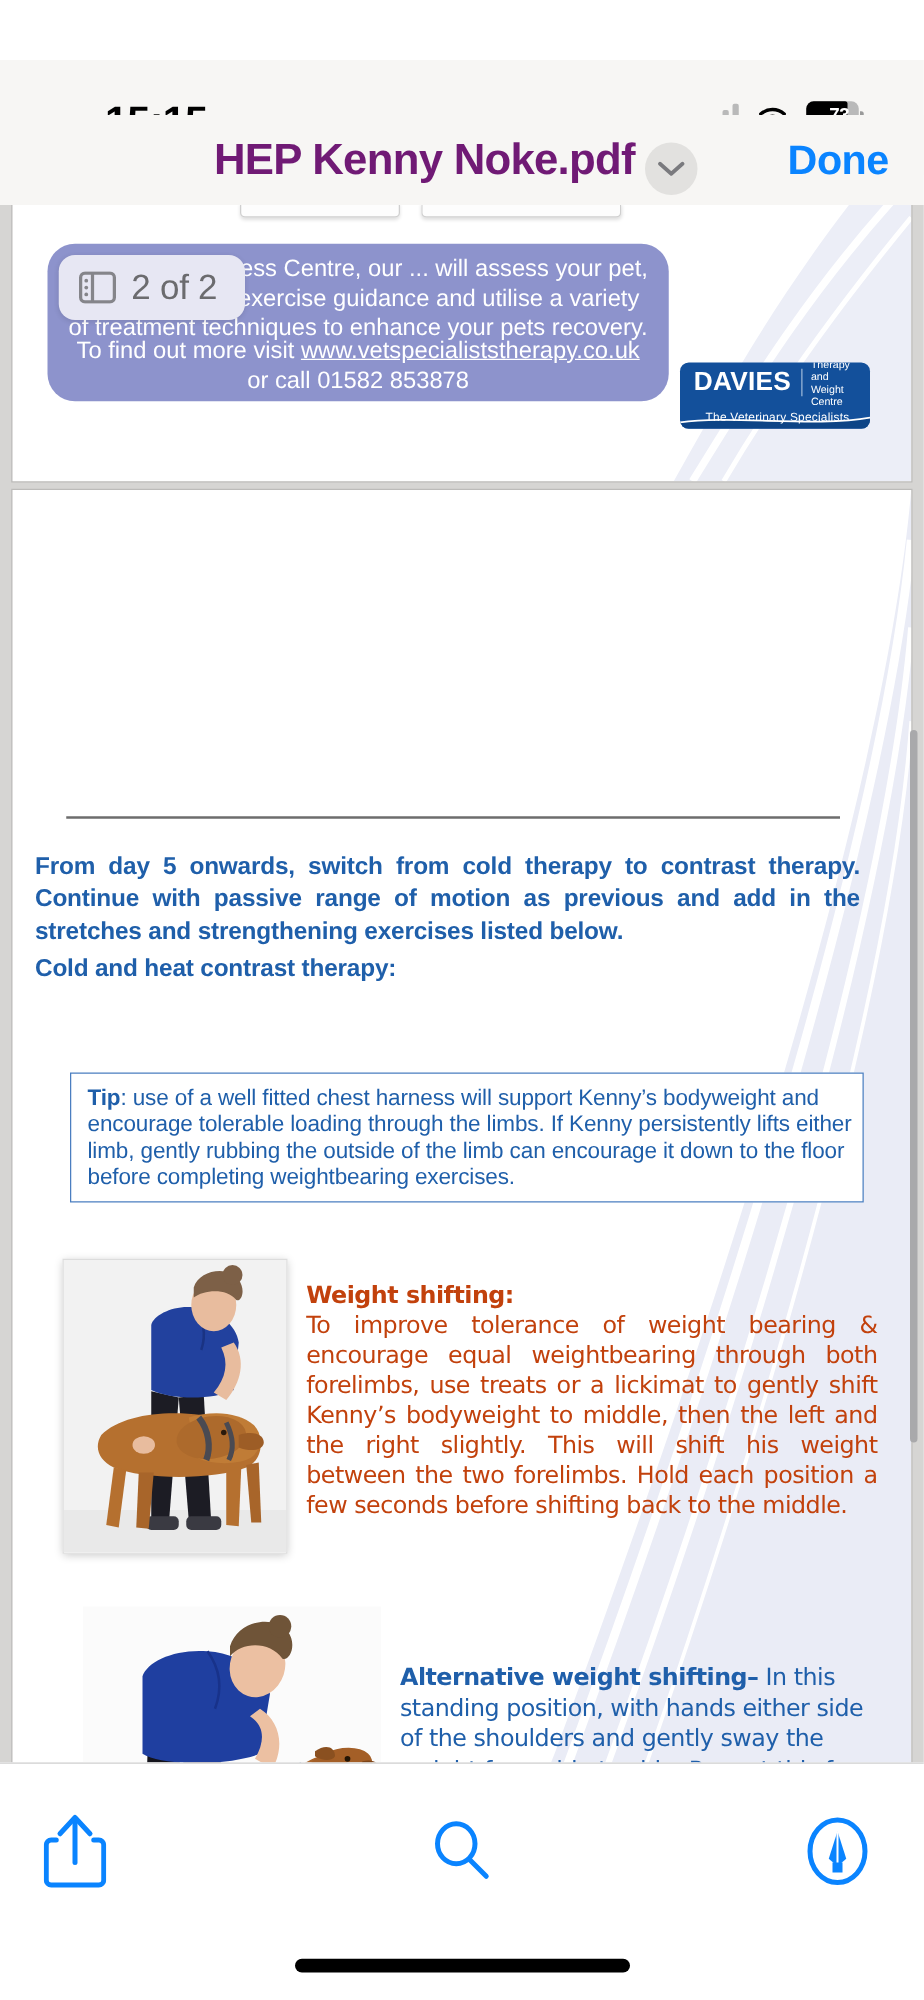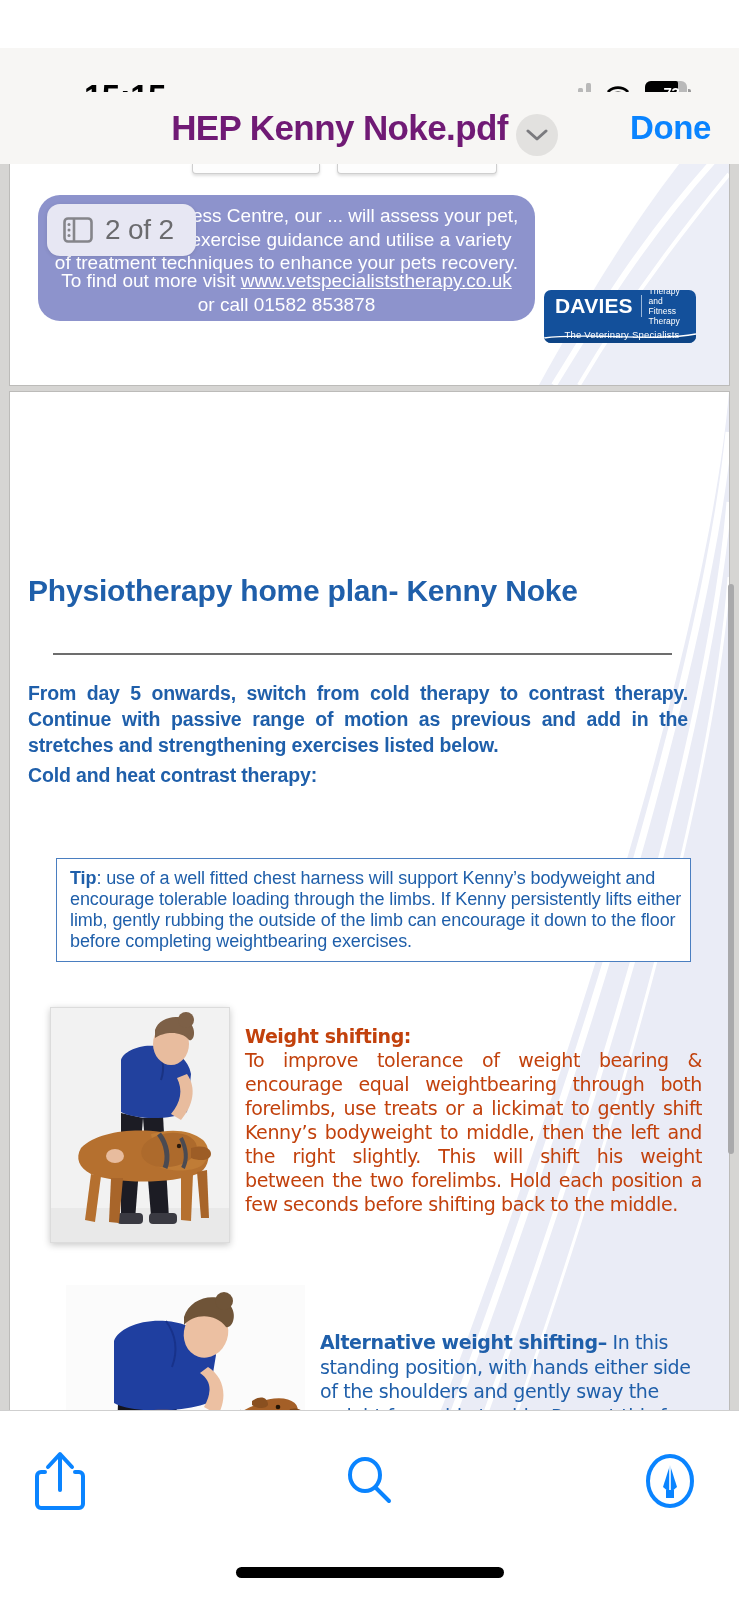--- a/index.html
+++ b/index.html
@@ -286,21 +286,21 @@
         <span>or call 01582 853878</span>
       </div>
     </div>
 
     <div class="logo logo-prev">
       <div class="top">
         <div class="word">DAVIES</div>
         <div class="vline"></div>
         <div>
           <div class="sub">Therapy and</div>
-          <div class="sub">Fitness Therapy</div>
+          <div class="sub">Weight Centre</div>
         </div>
       </div>
       <svg class="wave" viewBox="0 0 152 11" preserveAspectRatio="none">
           <path d="M0 6 C40 0 110 10 152 2 L152 11 L0 11 Z" fill="#0d4486"></path>
           <path d="M0 6 C40 0 110 10 152 2" stroke="#ffffff" stroke-width="1.4" fill="none"></path>
         </svg>
       <div class="tag">The Veterinary Specialists</div>
     </div>
 
     <div class="page-indicator">
@@ -319,21 +319,20 @@
 
     <div class="cur-swoosh">
       <svg width="380" height="1175" viewBox="0 0 380 1175" preserveAspectRatio="none">
         <path d="M380 0 C360 230 240 620 95 1010 C60 1100 30 1150 0 1175 L380 1175 Z" fill="#eaecf6"></path>
         <path d="M380 40 C358 260 245 640 105 1020 C70 1110 40 1155 12 1175" stroke="#ffffff" stroke-width="7" fill="none"></path>
         <path d="M380 110 C362 320 262 680 128 1045 C95 1130 66 1162 40 1175" stroke="#ffffff" stroke-width="5" fill="none"></path>
         <path d="M380 185 C366 380 278 710 152 1065 C120 1145 92 1168 68 1175" stroke="#ffffff" stroke-width="3" fill="none"></path>
       </svg>
     </div>
 
-    <div class="doc-title">Physiotherapy home plan- Kenny Noke</div>
     <div class="hr"></div>
 
     <div class="intro">From day 5 onwards, switch from cold therapy to contrast therapy. Continue with passive range of motion as previous and add in the stretches and strengthening exercises listed below.</div>
 
     <div class="contrast">
       <div class="sec-head">Cold and heat contrast therapy:</div>
     </div>
 
     <div class="tipbox">
       <div class="t"><b>Tip</b><span>: use of a well fitted chest harness will support Kenny’s bodyweight and encourage tolerable loading through the limbs. If Kenny persistently lifts either limb, gently rubbing the outside of the limb can encourage it down to the floor before completing weightbearing exercises.</span></div>

